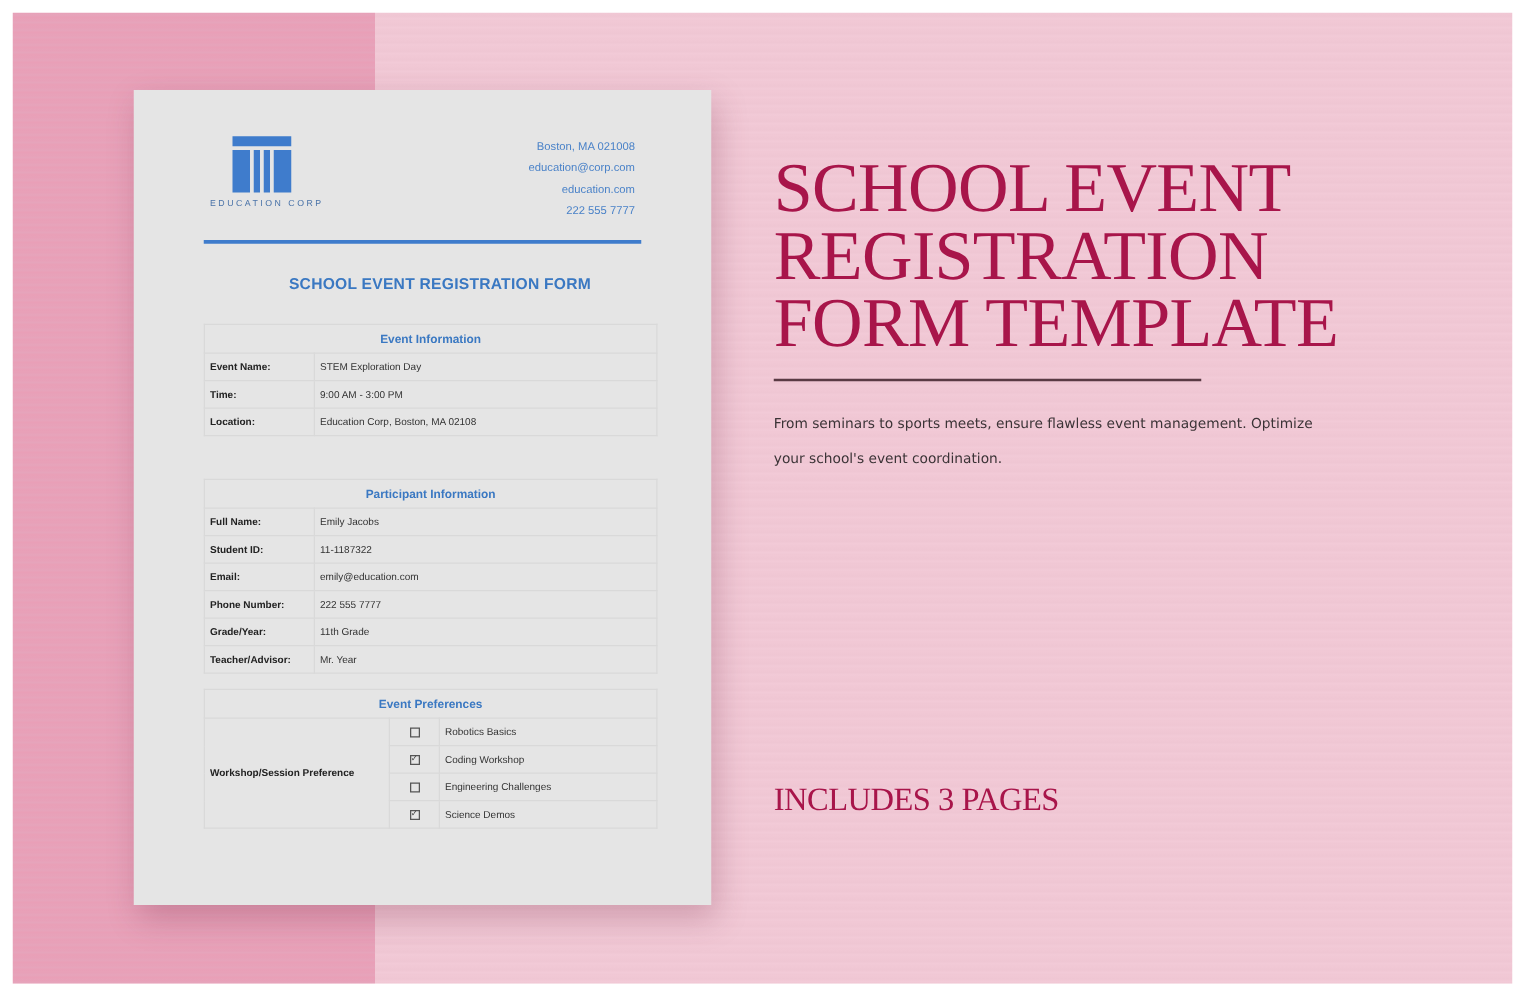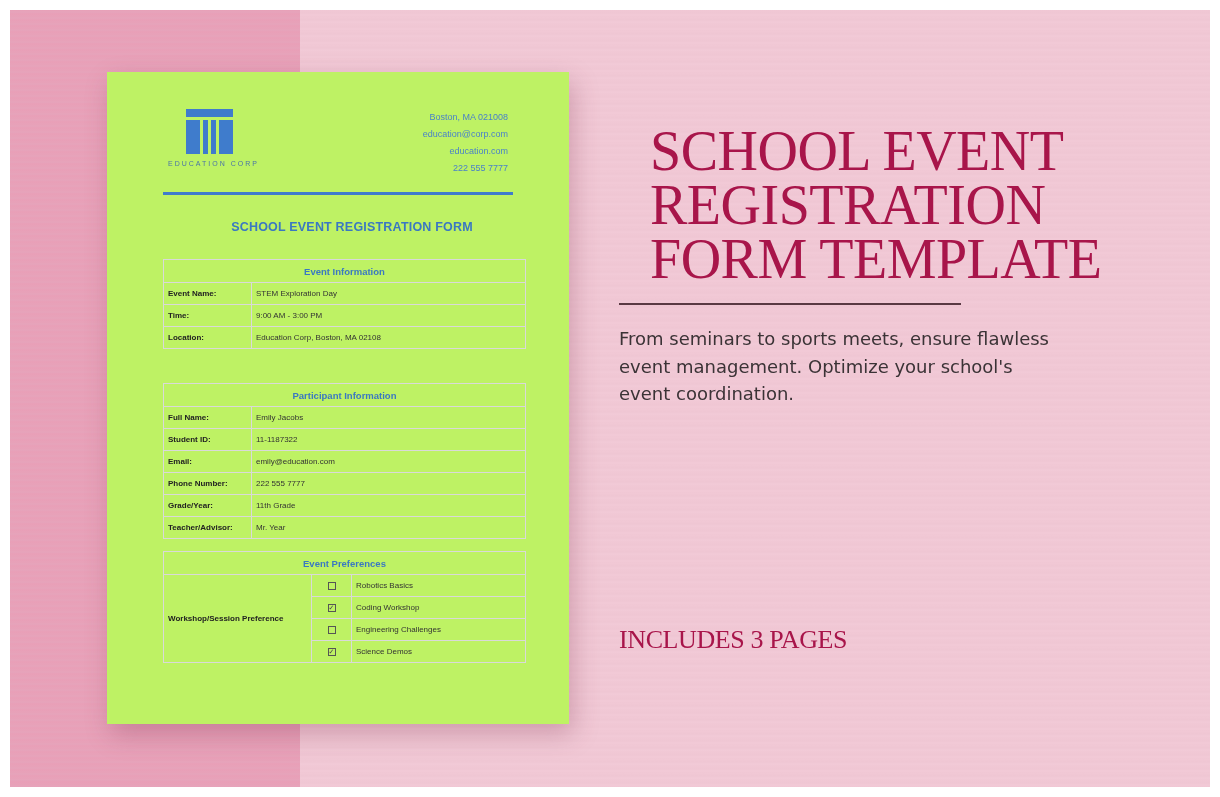--- a/index.html
+++ b/index.html
@@ -12,21 +12,21 @@
     background: repeating-linear-gradient(180deg, #e8a0b8 0px, #e6a4bb 2px, #e99fb7 4px, #e7a2b9 6px);
   }
   .bg-right {
     position: absolute; left: 290px; top: 0; width: 910px; height: 777px;
     background: repeating-linear-gradient(180deg, #f1c8d5 0px, #efc6d3 3px, #f2cad7 5px, #f0c7d4 7px);
   }
 
   
   .doc {
     position: absolute; left: 97px; top: 62px; width: 462px; height: 652px;
-    background: #bef264;
+    background: #e5e5e5;
     box-shadow: 4px 10px 24px rgba(120, 40, 70, 0.28);
   }
   .logo { position: absolute; left: 61px; top: 27px; width: 90px; height: 70px; }
   .logo .bar { position: absolute; background: #3f7ccc; }
   .logo-text {
     position: absolute; left: 61px; top: 88px; font-size: 7px; letter-spacing: 2px;
     color: #4a73a8; white-space: nowrap;
   }
   .contact {
     position: absolute; right: 61px; top: 37px; text-align: right;
@@ -48,28 +48,28 @@
   #t-pref { top: 479px; border-radius: 11px; }
   td.pref-lbl { font-weight: bold; width: 148px; }
   td.chk { width: 40px; text-align: center; }
   .box {
     display: inline-block; width: 8px; height: 8px; border: 1px solid #555;
     font-size: 7px; line-height: 6px; text-align: center; color: #444; vertical-align: middle;
   }
 
   
   .headline {
-    position: absolute; left: 650px; top: 124px; width: 560px;
+    position: absolute; left: 619px; top: 124px; width: 560px;
     font-family: "Liberation Serif", "DejaVu Serif", serif;
     font-size: 56px; line-height: 54px; color: #a8154a; letter-spacing: -0.5px;
   }
   .h-rule { position: absolute; left: 619px; top: 303px; width: 342px; height: 1.5px; background: #5a3a44; }
   .desc {
     position: absolute; left: 619px; top: 325px; width: 440px;
-    font-family: "DejaVu Sans", sans-serif; font-size: 18px; line-height: 27.5px; color: #3b3336;
+    font-family: "DejaVu Sans", sans-serif; font-size: 11px; line-height: 27.5px; color: #3b3336;
   }
   .pages {
     position: absolute; left: 619px; top: 625px;
     font-family: "Liberation Serif", "DejaVu Serif", serif;
     font-size: 26px; color: #a8154a; letter-spacing: -0.4px; white-space: nowrap;
   }
 </style>
 </head>
 <body>
 

